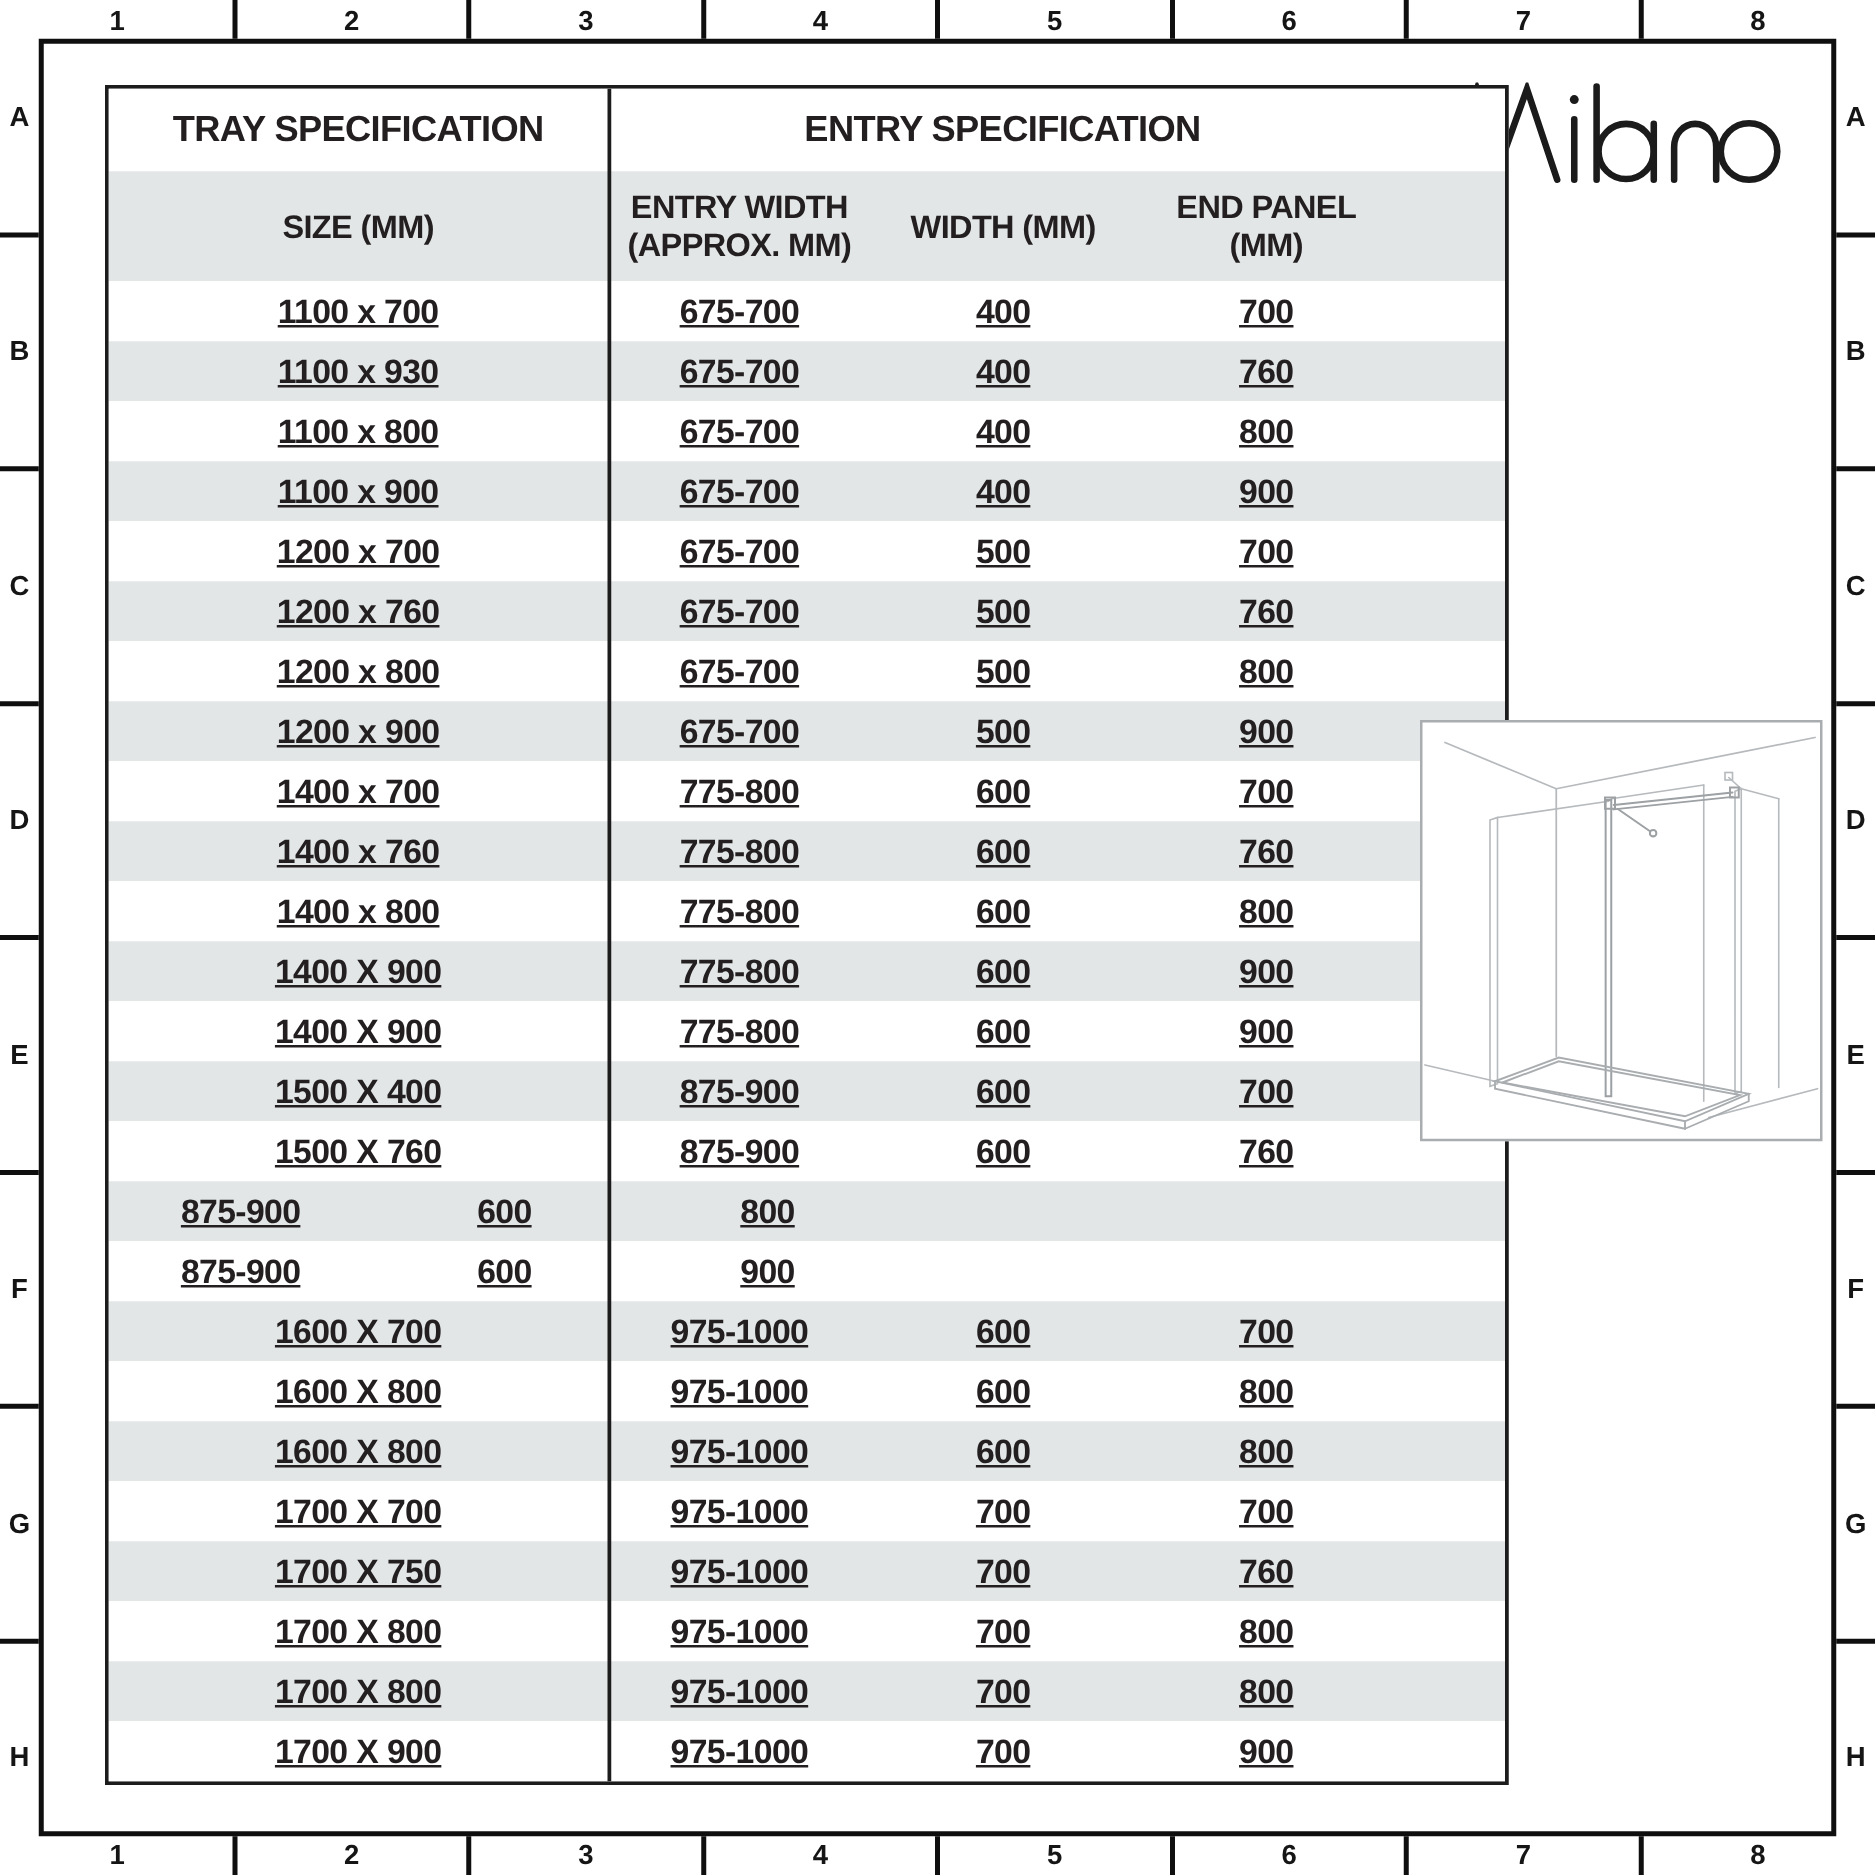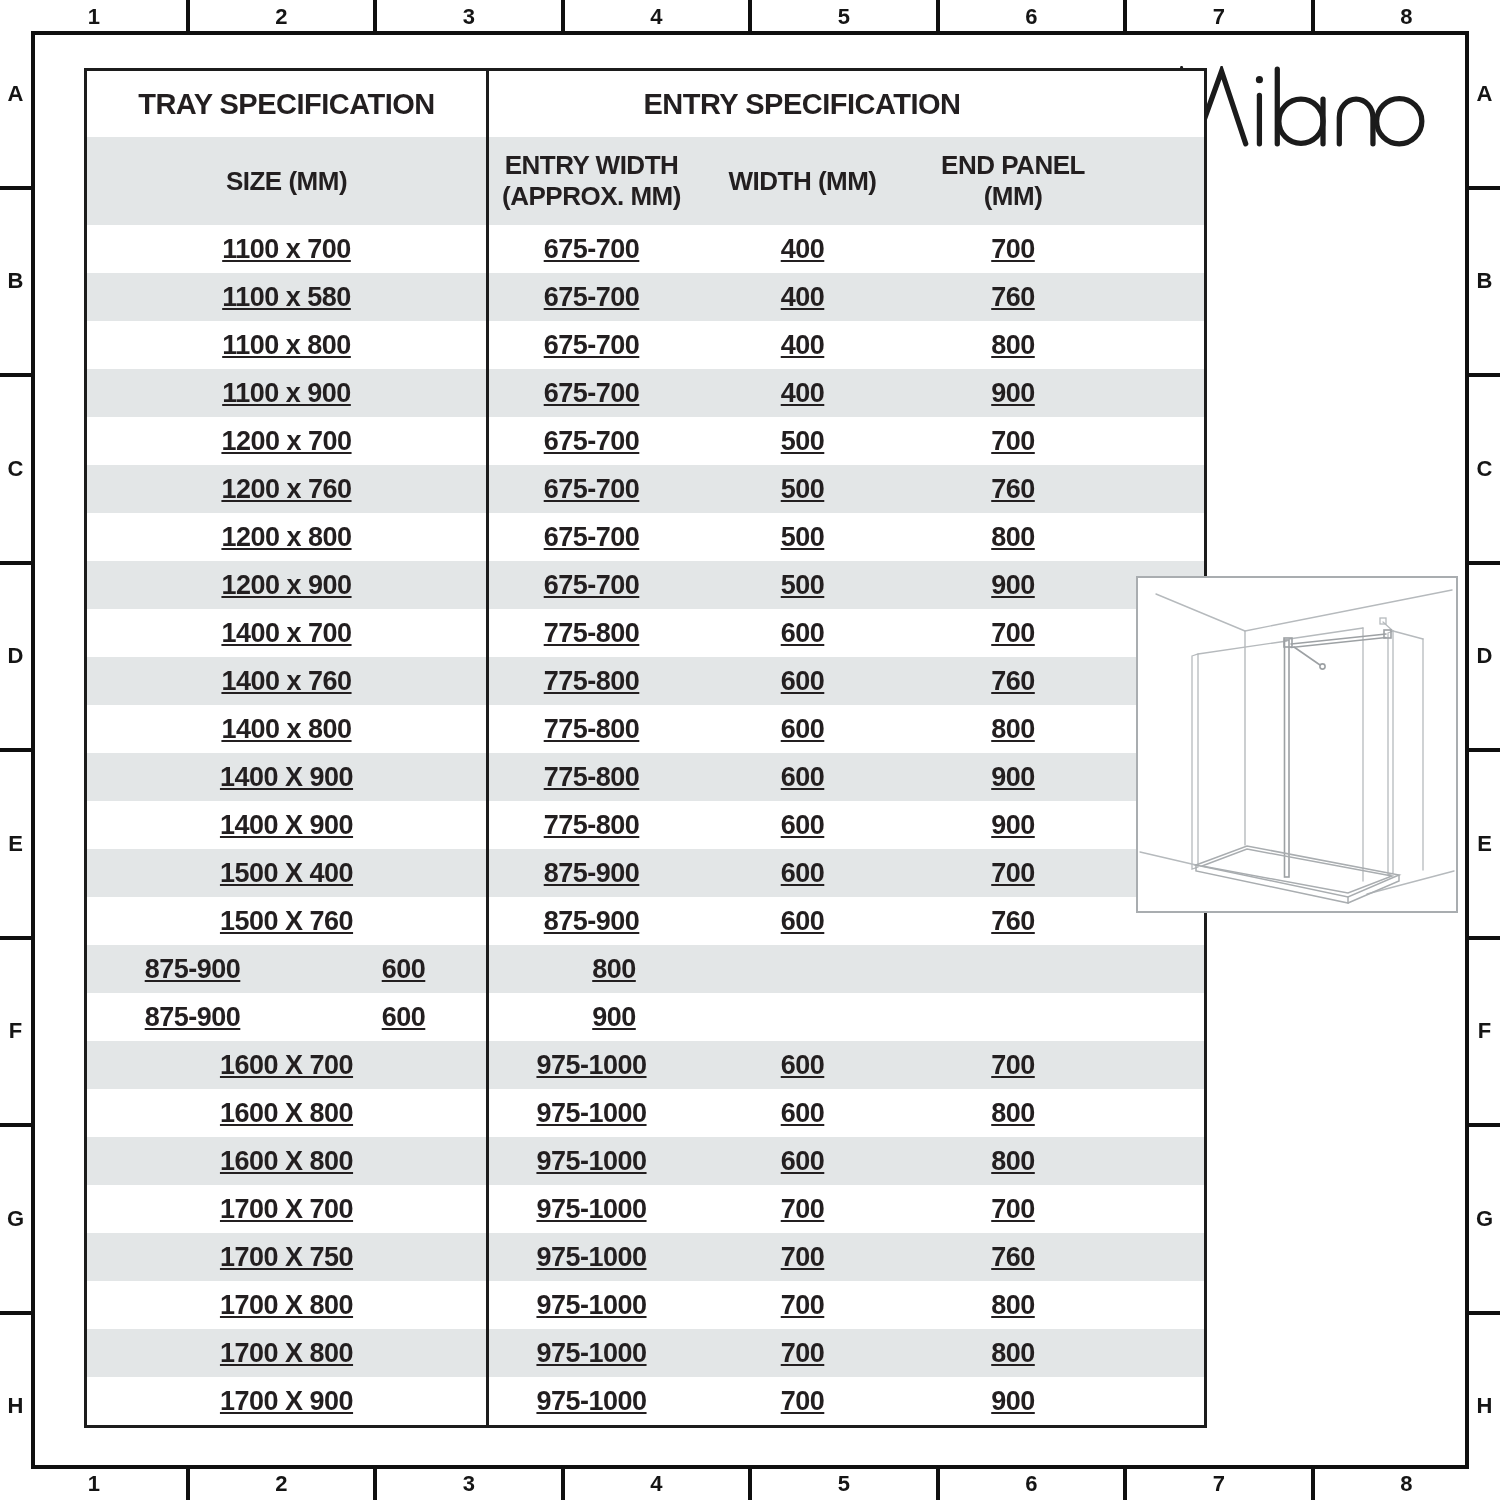--- a/index.html
+++ b/index.html
@@ -139,21 +139,21 @@
     </div>
 
     <div id="table-body">
         <div class="t-row">
           <div class="cell t-cell w-size">1100 x 700</div>
           <div class="cell t-cell w-c1">675-700</div>
           <div class="cell t-cell w-c2">400</div>
           <div class="cell t-cell w-c3">700</div>
         </div>
         <div class="t-row alt">
-          <div class="cell t-cell w-size">1100 x 580</div>
+          <div class="cell t-cell w-size">1100 x 930</div>
           <div class="cell t-cell w-c1">675-700</div>
           <div class="cell t-cell w-c2">400</div>
           <div class="cell t-cell w-c3">760</div>
         </div>
         <div class="t-row">
           <div class="cell t-cell w-size">1100 x 800</div>
           <div class="cell t-cell w-c1">675-700</div>
           <div class="cell t-cell w-c2">400</div>
           <div class="cell t-cell w-c3">800</div>
         </div>

